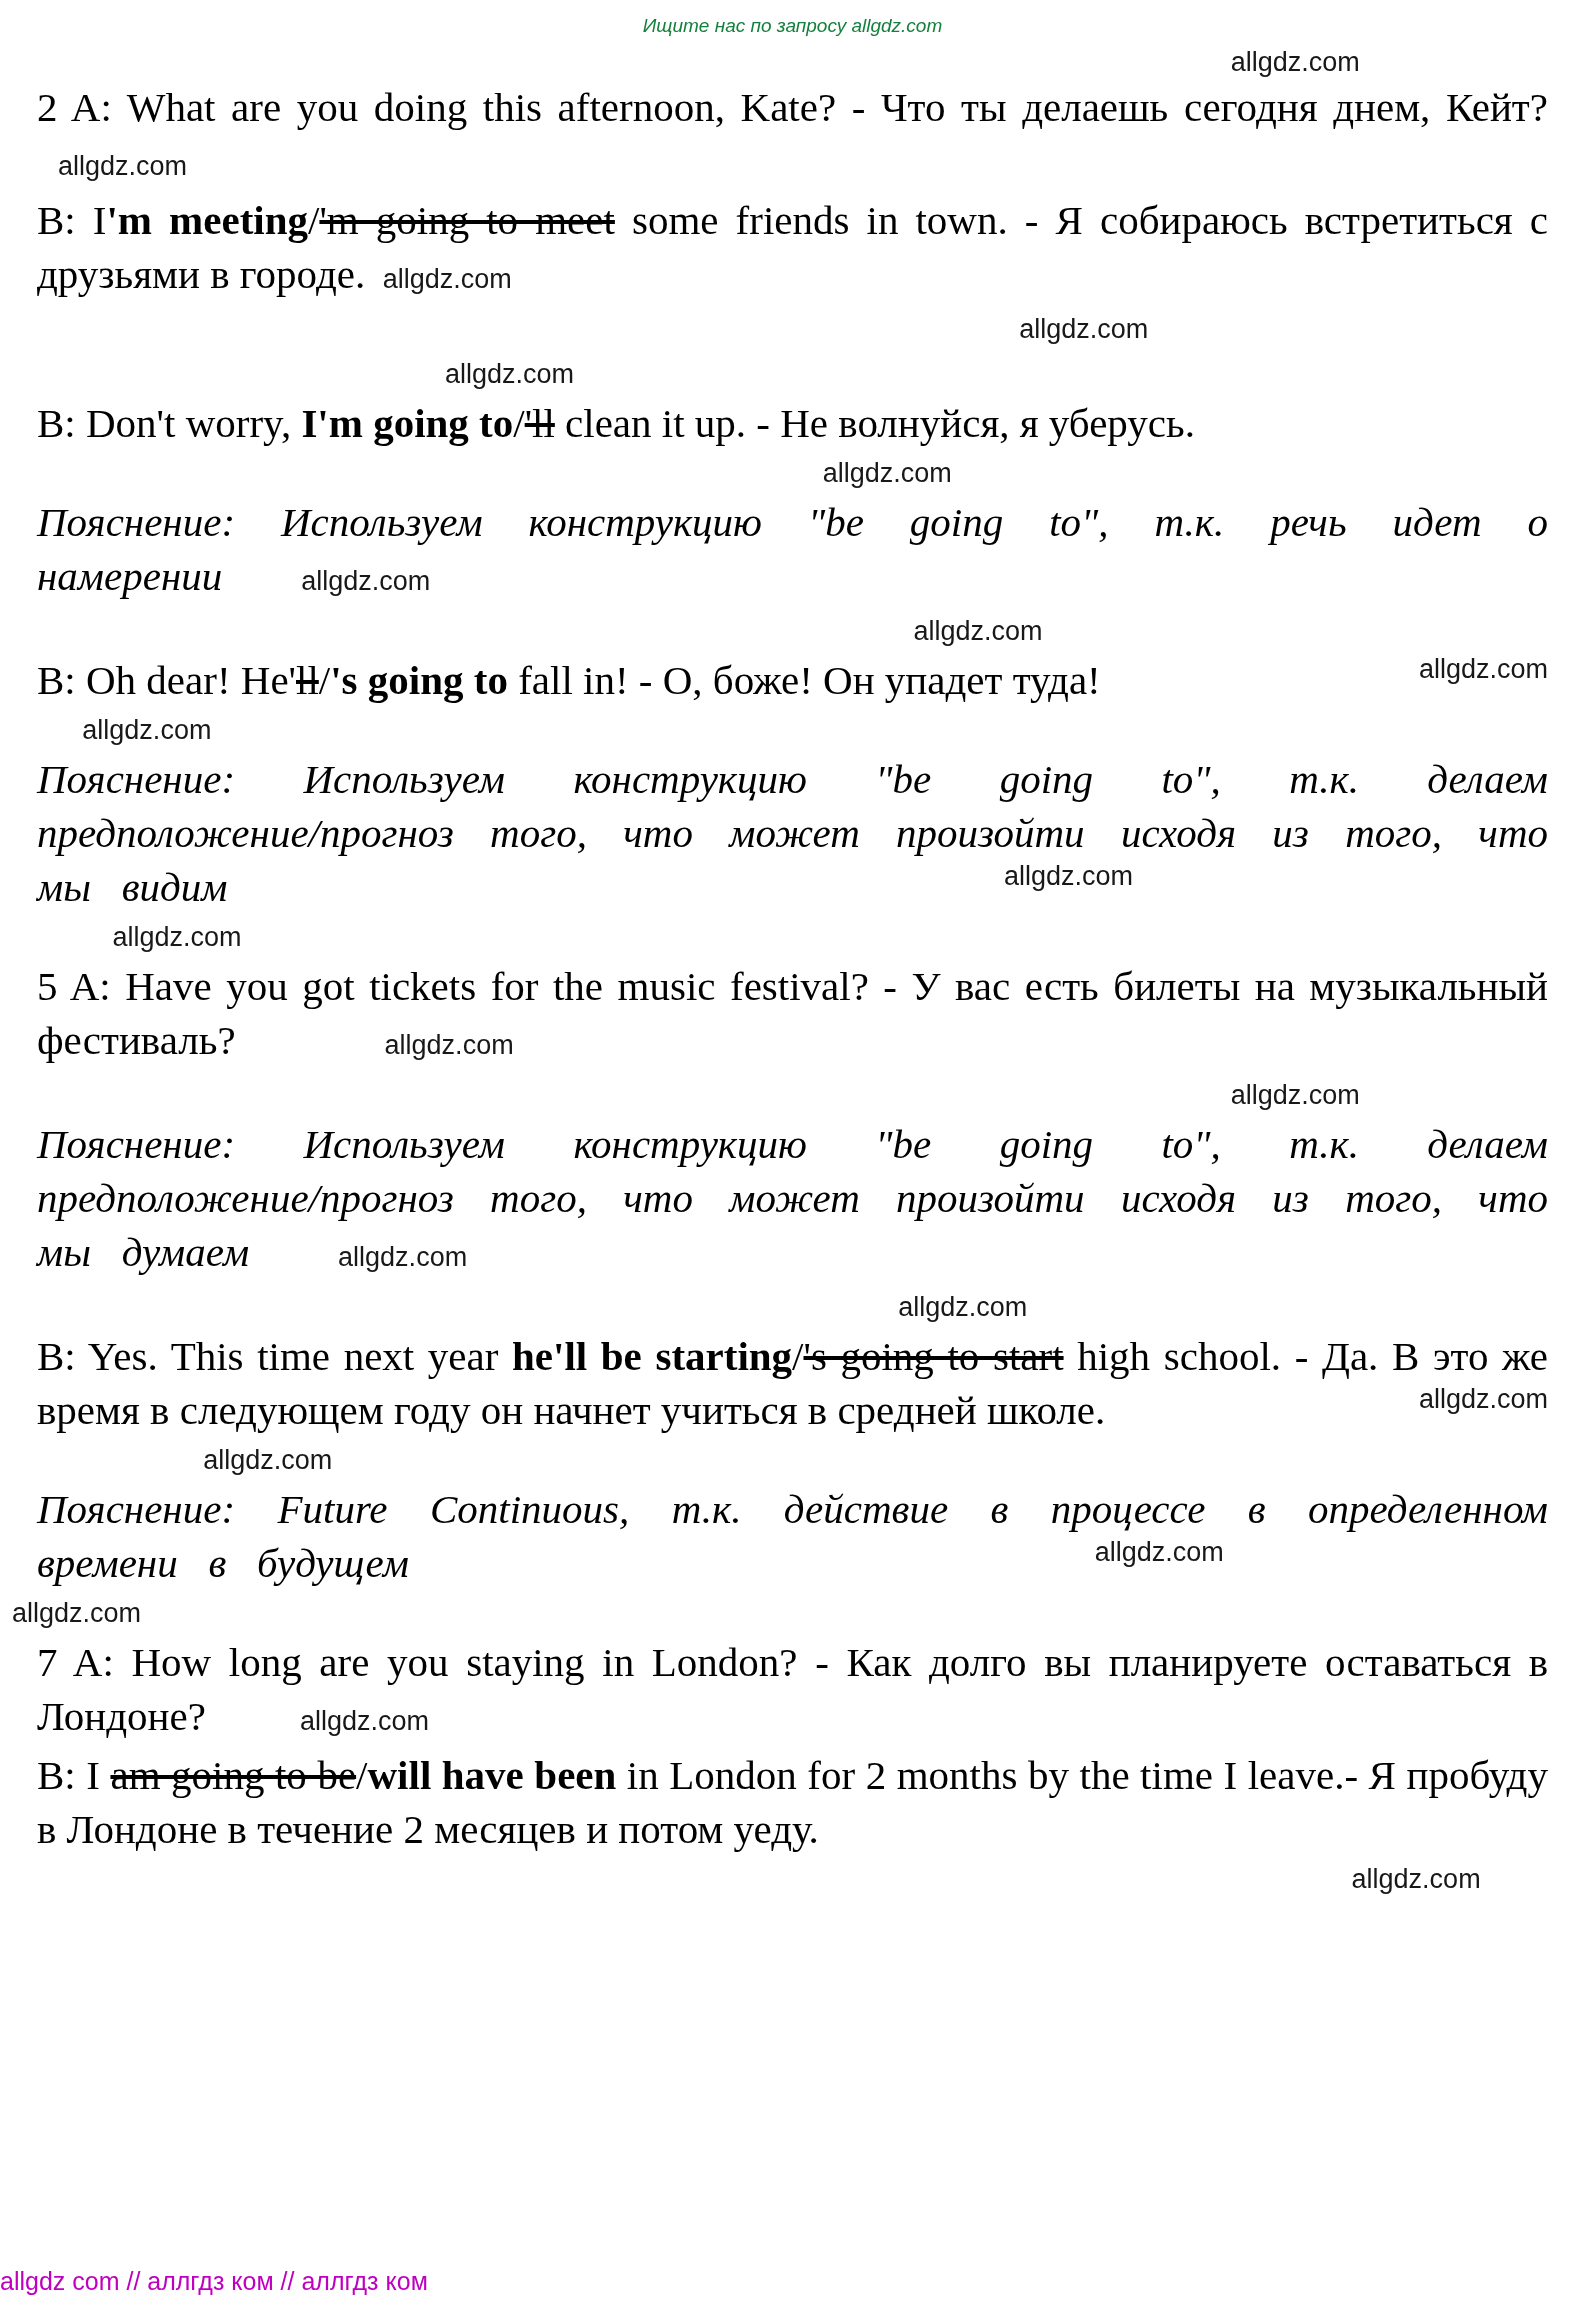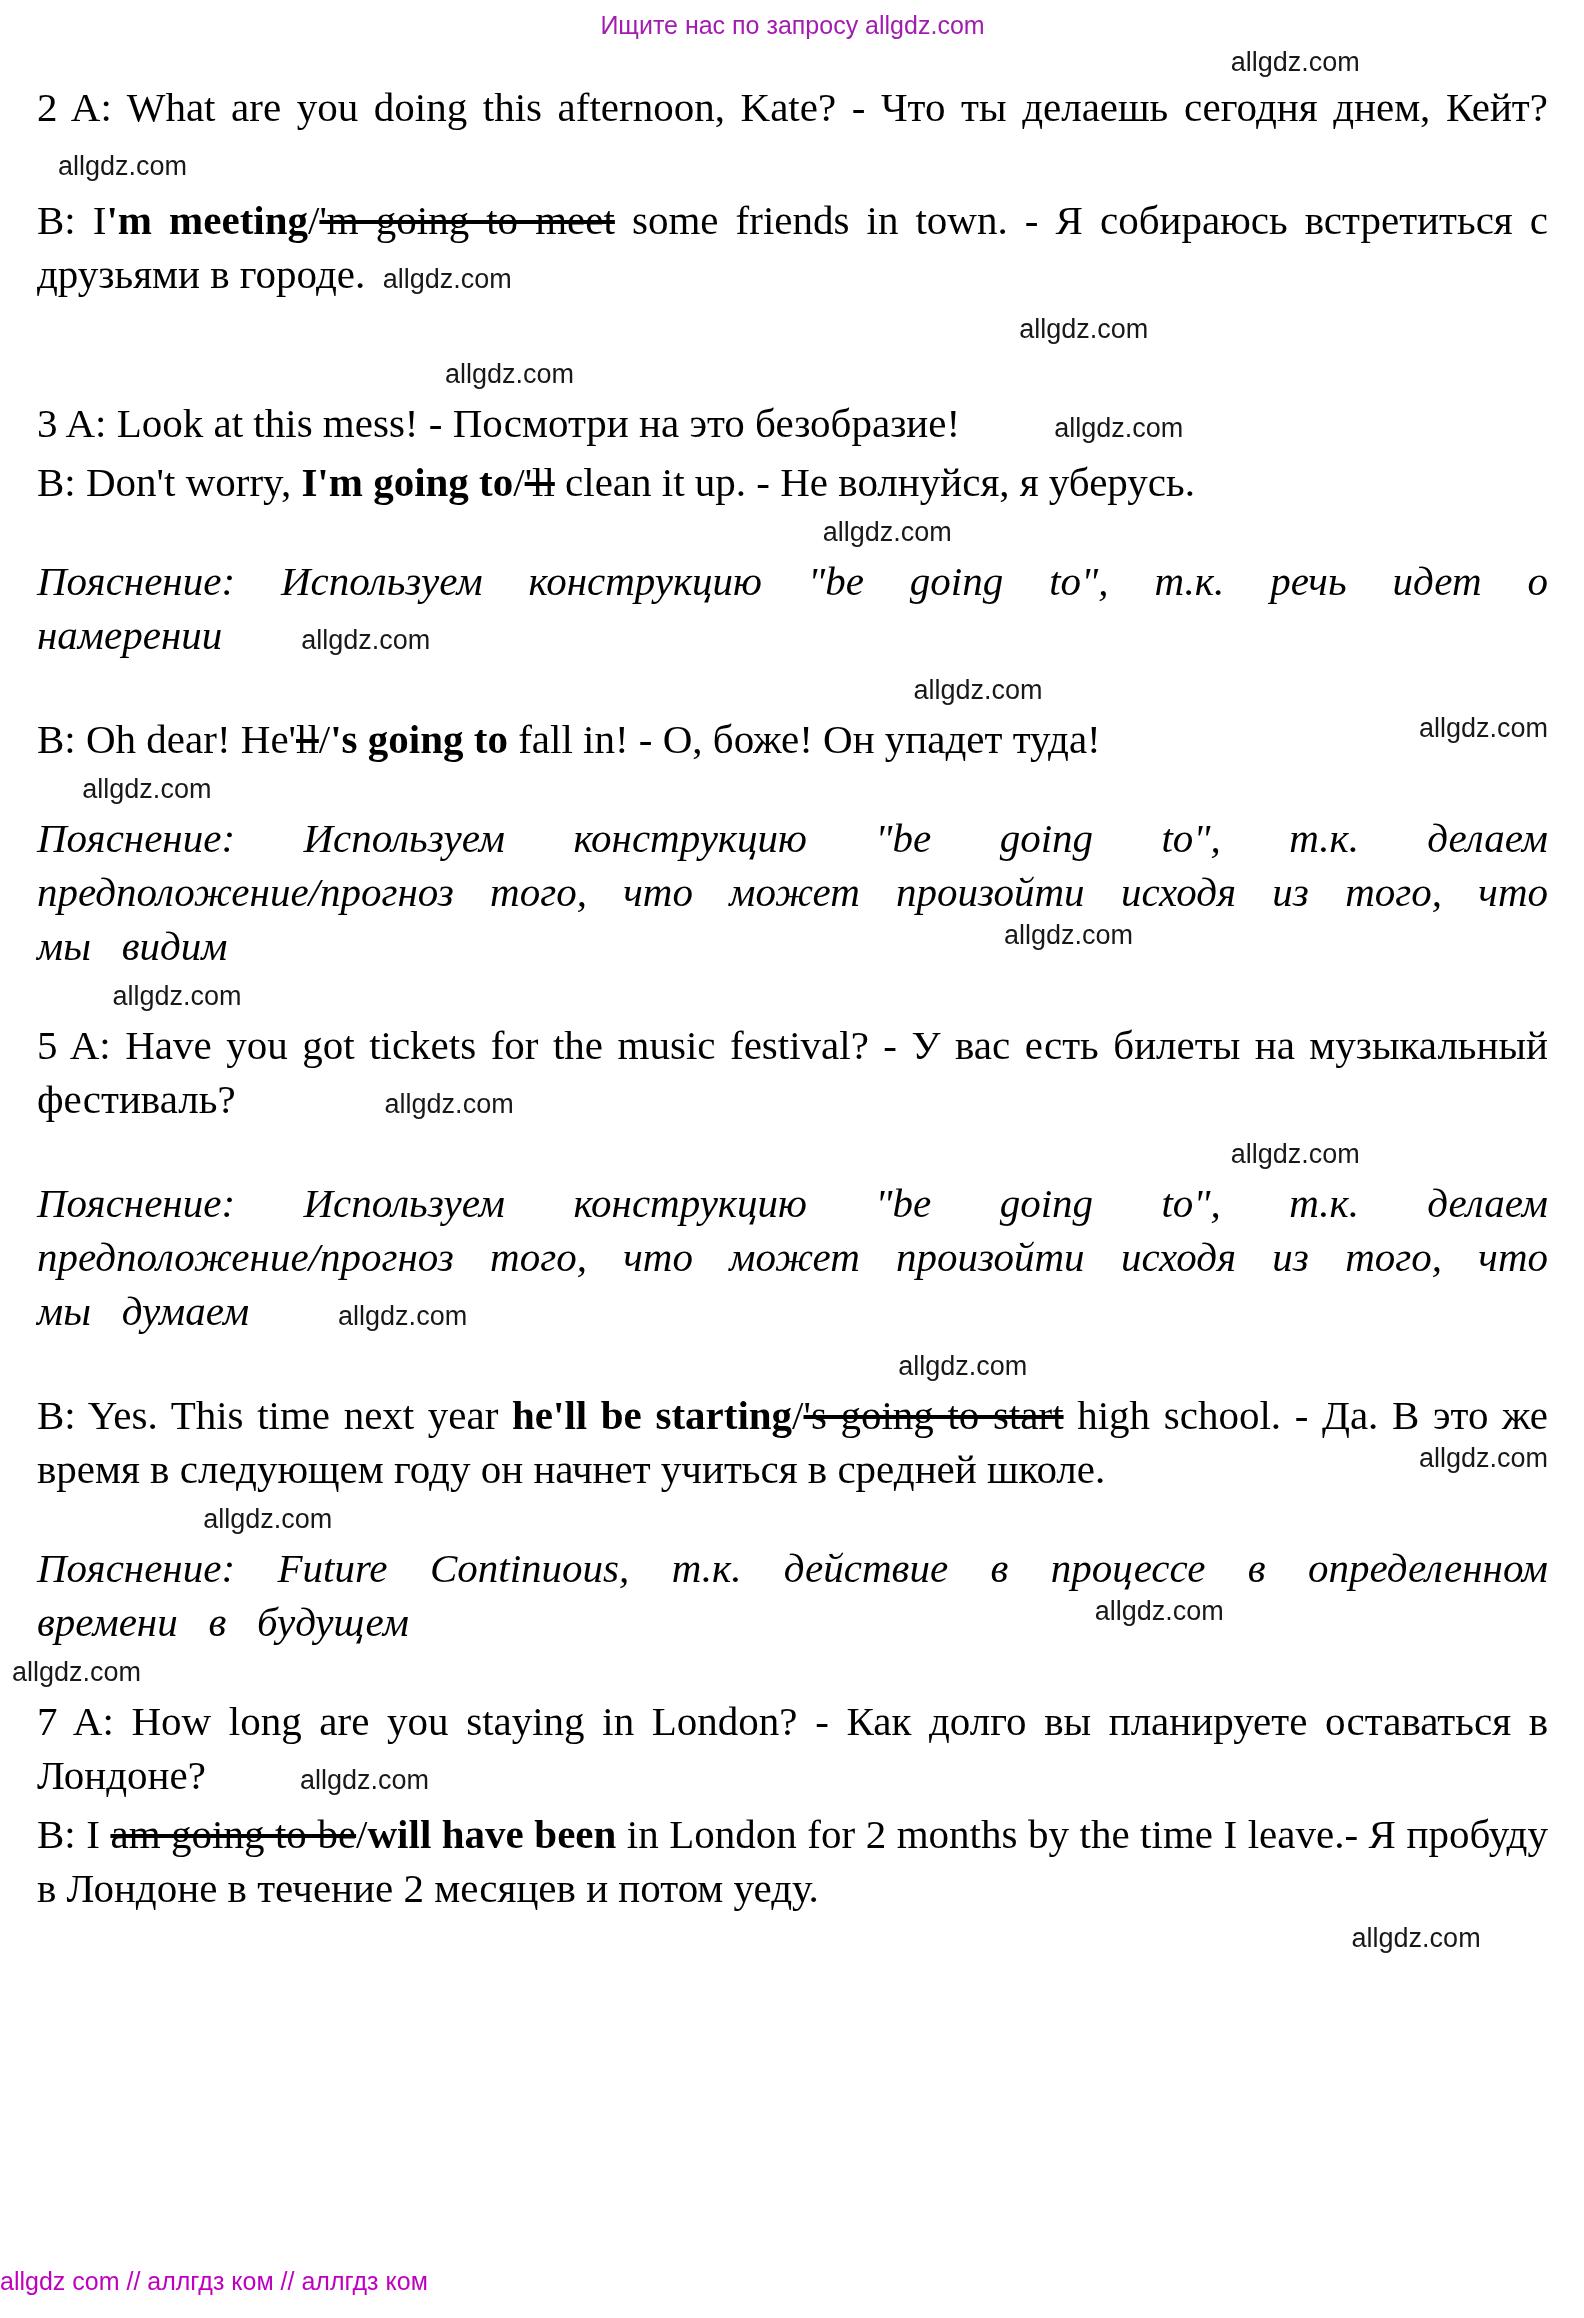--- a/index.html
+++ b/index.html
@@ -11,24 +11,25 @@
     background: #ffffff;
     padding: 8px 37px 0 37px;
     font-family: "Liberation Serif", "DejaVu Serif", serif;
     font-size: 41px;
     line-height: 54px;
     color: #000000;
     overflow: hidden;
   }
   .notice {
     font-family: "Liberation Sans", "DejaVu Sans", sans-serif;
-    font-size: 25px;
+    font-size: 19px;
     line-height: 35px;
-    color: #a21caf;
+    color: #15803d;
     text-align: center;
+    font-style: italic;
   }
   .wm {
     font-family: "Liberation Sans", "DejaVu Sans", sans-serif;
     font-size: 27px;
     color: #181818;
     white-space: nowrap;
     font-style: normal;
     font-weight: normal;
     text-decoration: none;
   }
@@ -76,21 +77,20 @@
 
   <div class="wm-row" style="padding-left:65%">
       <span class="wm">allgdz.com</span>
     </div>
 
 
   <div class="wm-row" style="padding-left:27%">
       <span class="wm">allgdz.com</span>
     </div>
 
-  <p class="line"><span>3 A: Look at this mess! - Посмотри на это безобразие!</span><span class="wm" style="margin-left:94px">allgdz.com</span></p>
   <p class="line"><span>B: Don't worry, </span><span class="bold">I'm going to</span><span>/</span><span class="strike">'ll</span><span> clean it up. - Не волнуйся, я уберусь.</span></p>
 
   <div class="wm-row" style="padding-left:52%">
       <span class="wm">allgdz.com</span>
     </div>
 
   <p class="note"><span>Пояснение: Используем конструкцию "be going to", т.к. речь идет о намерении</span><span class="wm" style="margin-left:79px">allgdz.com</span></p>
 
   <div class="wm-row" style="padding-left:58%">
       <span class="wm">allgdz.com</span>

